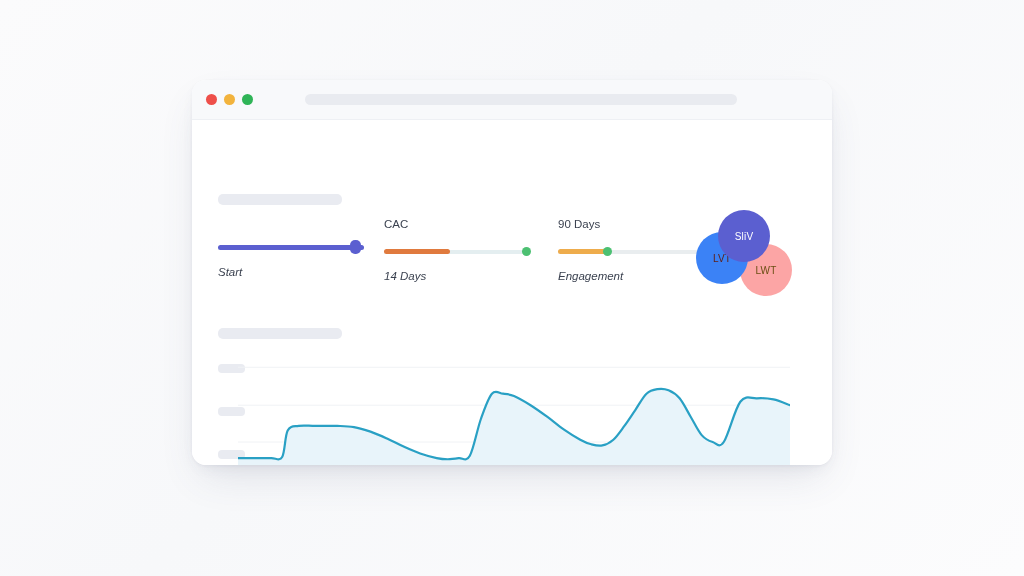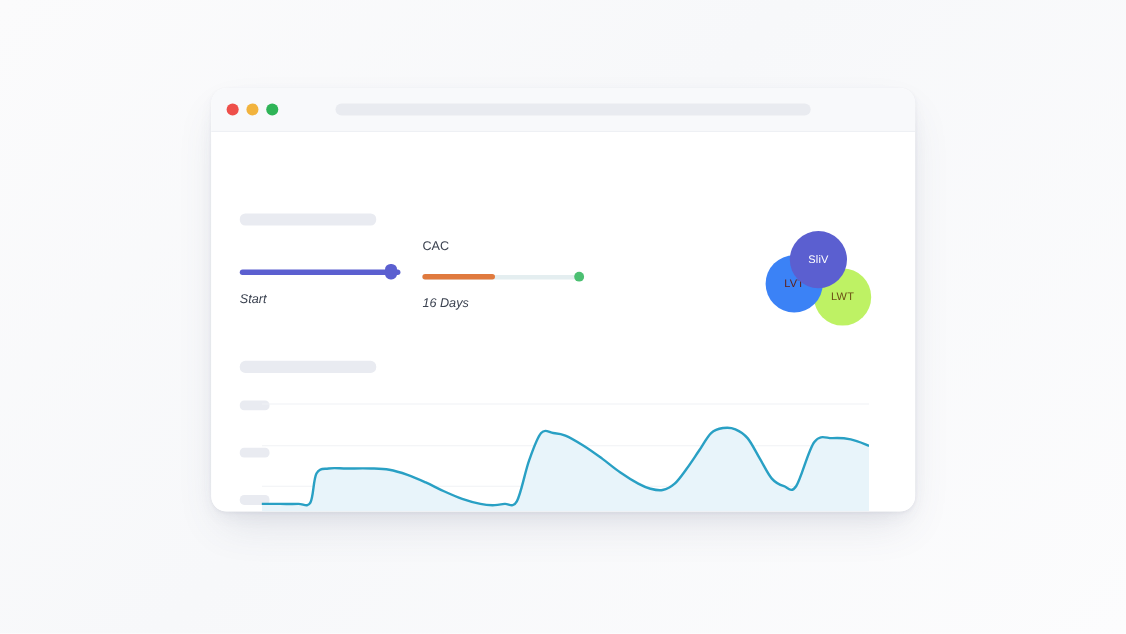--- a/index.html
+++ b/index.html
@@ -165,21 +165,21 @@
     border-radius: 50%;
     display: flex;
     align-items: center;
     justify-content: center;
     font-size: 10px;
     color: #ffffff;
     letter-spacing: 0.2px;
   }
   #venn-top    { left: 22px; top: 0px;  width: 52px; height: 52px; background: #5b5fd0; z-index: 3; }
   #venn-left   { left: 0px;  top: 22px; width: 52px; height: 52px; background: #3b82f6; z-index: 2; }
-  #venn-right  { left: 44px; top: 34px; width: 52px; height: 52px; background: #bef264; z-index: 1; color: #6b4f14; }
+  #venn-right  { left: 44px; top: 34px; width: 52px; height: 52px; background: #fca5a5; z-index: 1; color: #6b4f14; }
   #venn-left .venn-label  { color: #5f2018; }
 
   
   #section-title-2 {
     position: absolute;
     left: 26px;
     top: 208px;
     width: 124px;
     height: 11px;
   }
@@ -242,23 +242,32 @@
         <div class="slider-caption-bottom">Start</div>
       </div>
 
       <div class="slider-group" id="slider-group-2">
         <div class="slider-caption-top">CAC</div>
         <div class="slider-track-wrap">
           <div class="slider-track"></div>
           <div class="slider-fill" style="width:45%; background:#e07a3e;"></div>
           <div class="slider-knob" style="left:138px; background:#4cc072;"></div>
         </div>
-        <div class="slider-caption-bottom">16 Days</div>
-      </div>
-
+        <div class="slider-caption-bottom">14 Days</div>
+      </div>
+
+      <div class="slider-group" id="slider-group-3">
+        <div class="slider-caption-top">90 Days</div>
+        <div class="slider-track-wrap">
+          <div class="slider-track" style="background:#e9edef;"></div>
+          <div class="slider-fill" style="width:33%; background:#eeac4c;"></div>
+          <div class="slider-knob" style="left:45px; background:#4cc072;"></div>
+        </div>
+        <div class="slider-caption-bottom">Engagement</div>
+      </div>
     </div>
 
     <div id="venn-cluster">
       <div class="venn-circle" id="venn-top">
         <span class="venn-label">SliV</span>
       </div>
       <div class="venn-circle" id="venn-left">
         <span class="venn-label">LVT</span>
       </div>
       <div class="venn-circle" id="venn-right">

